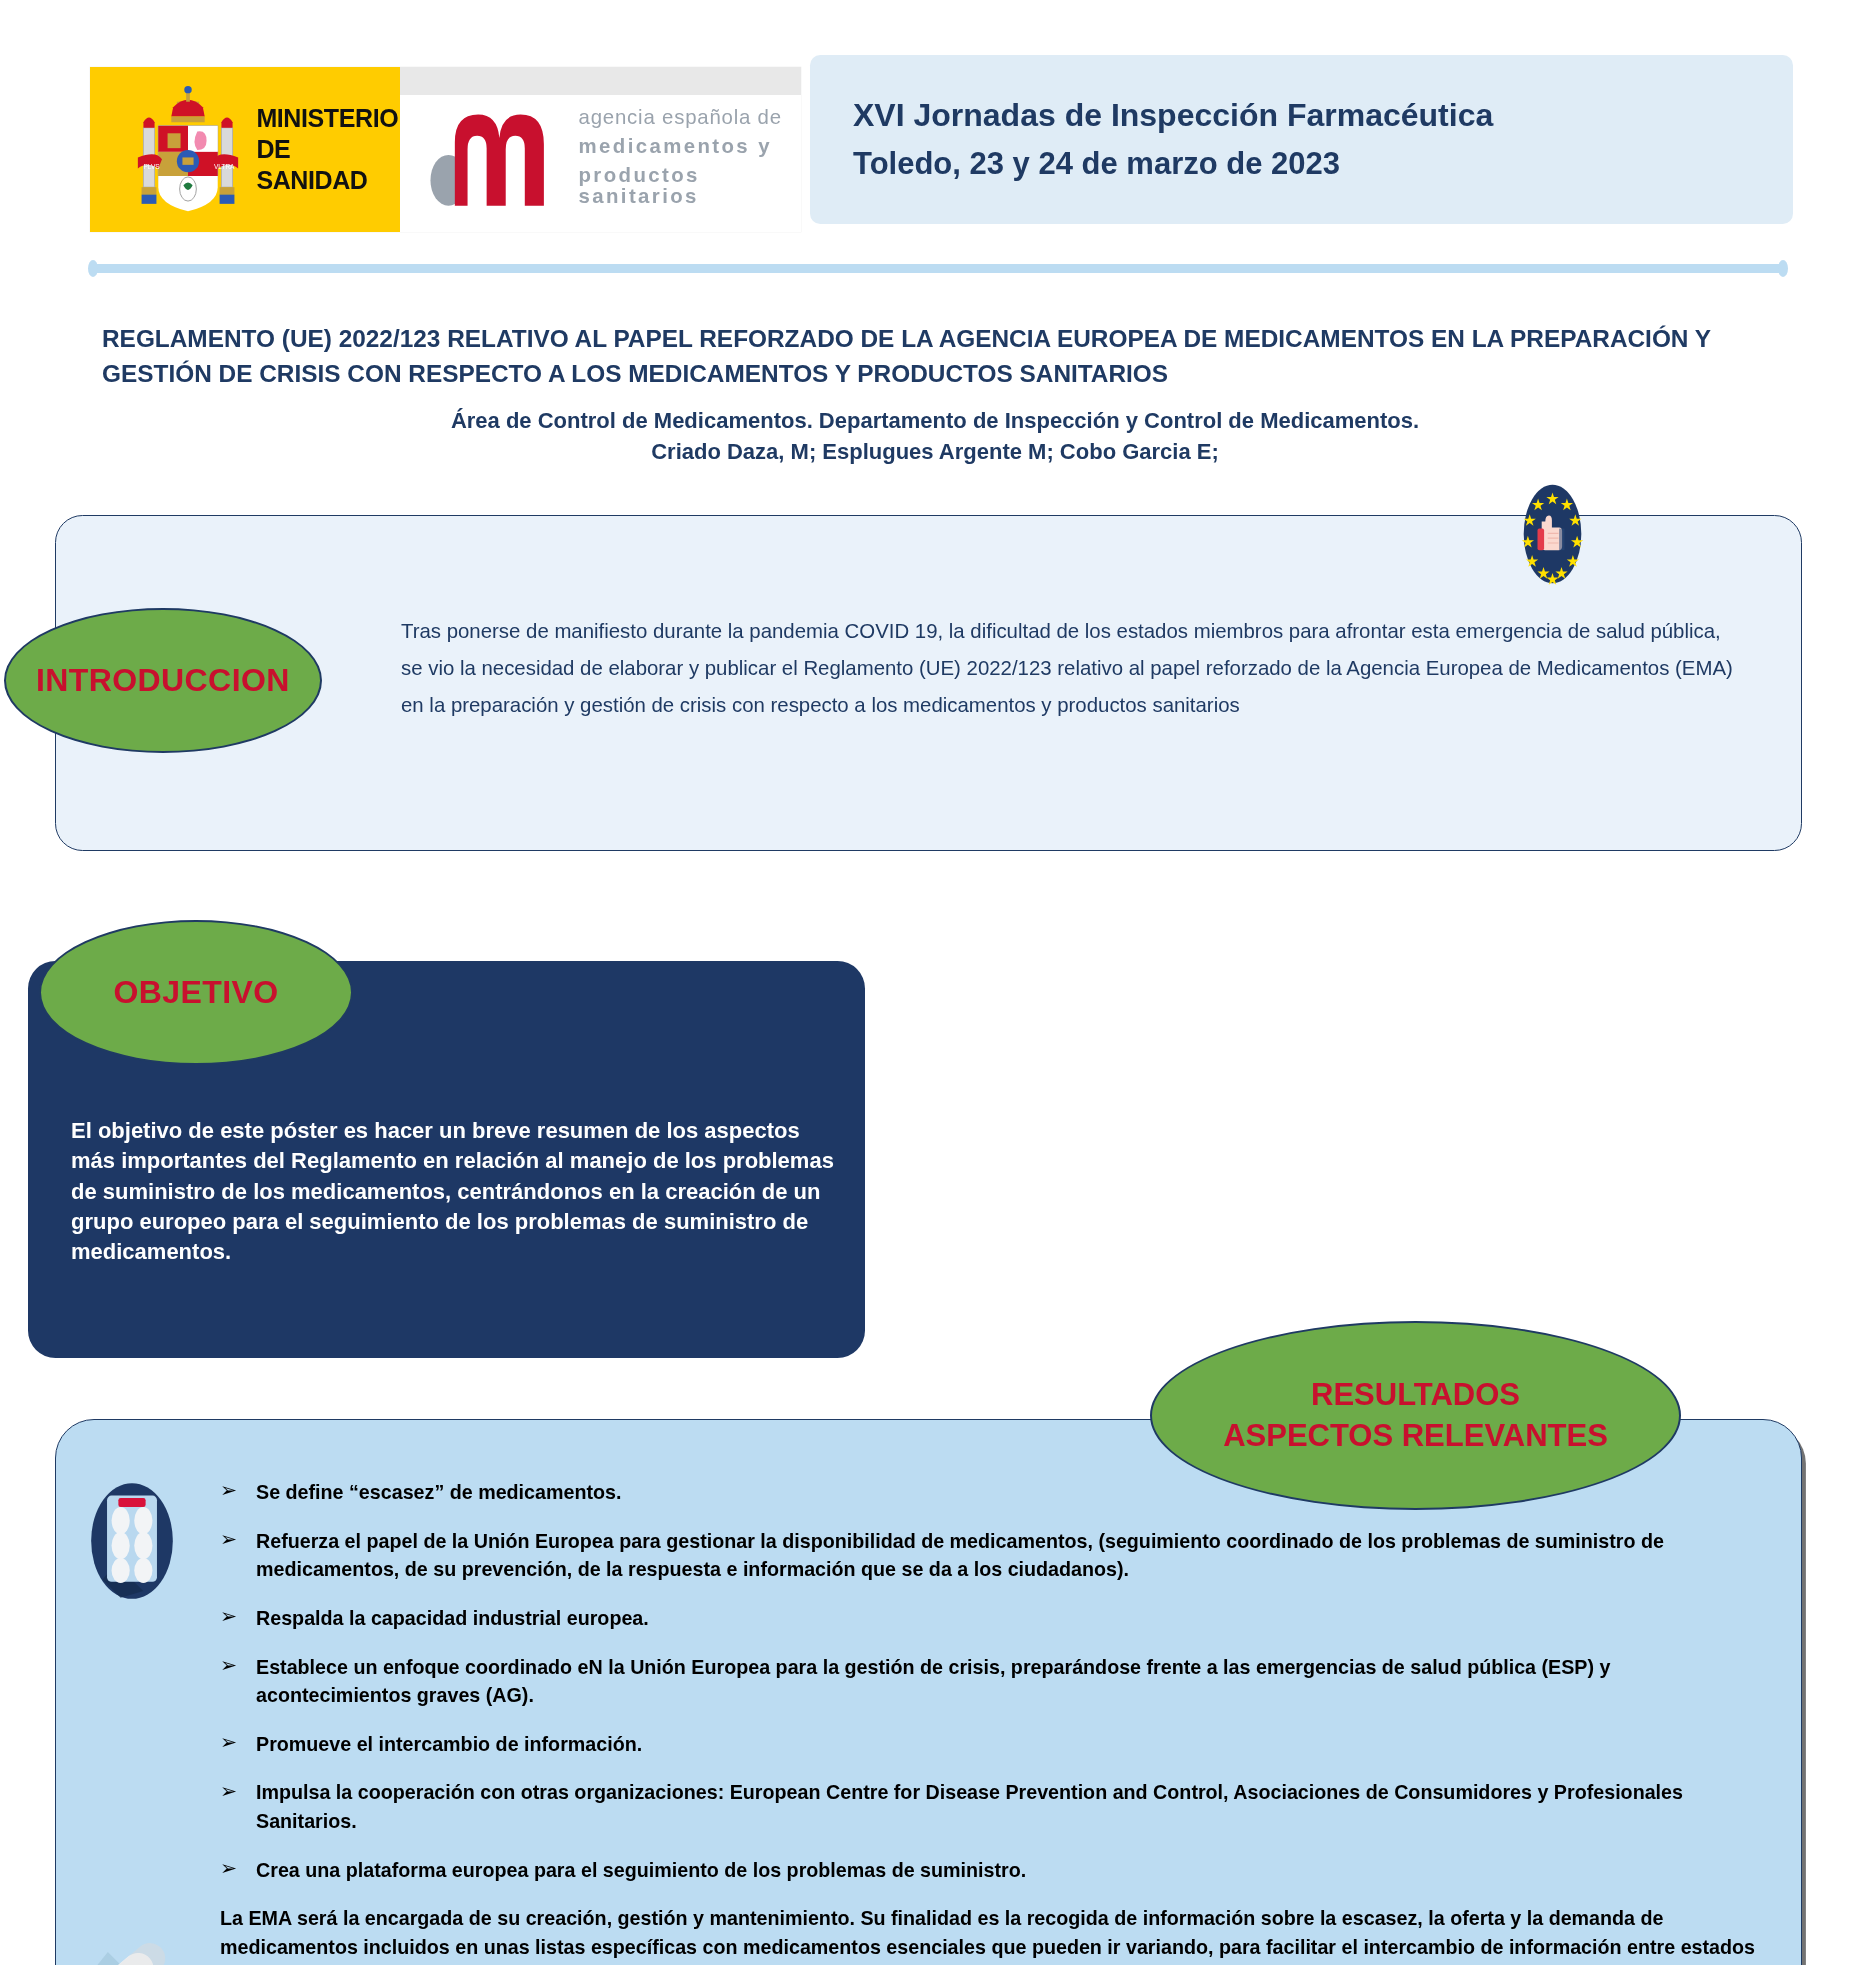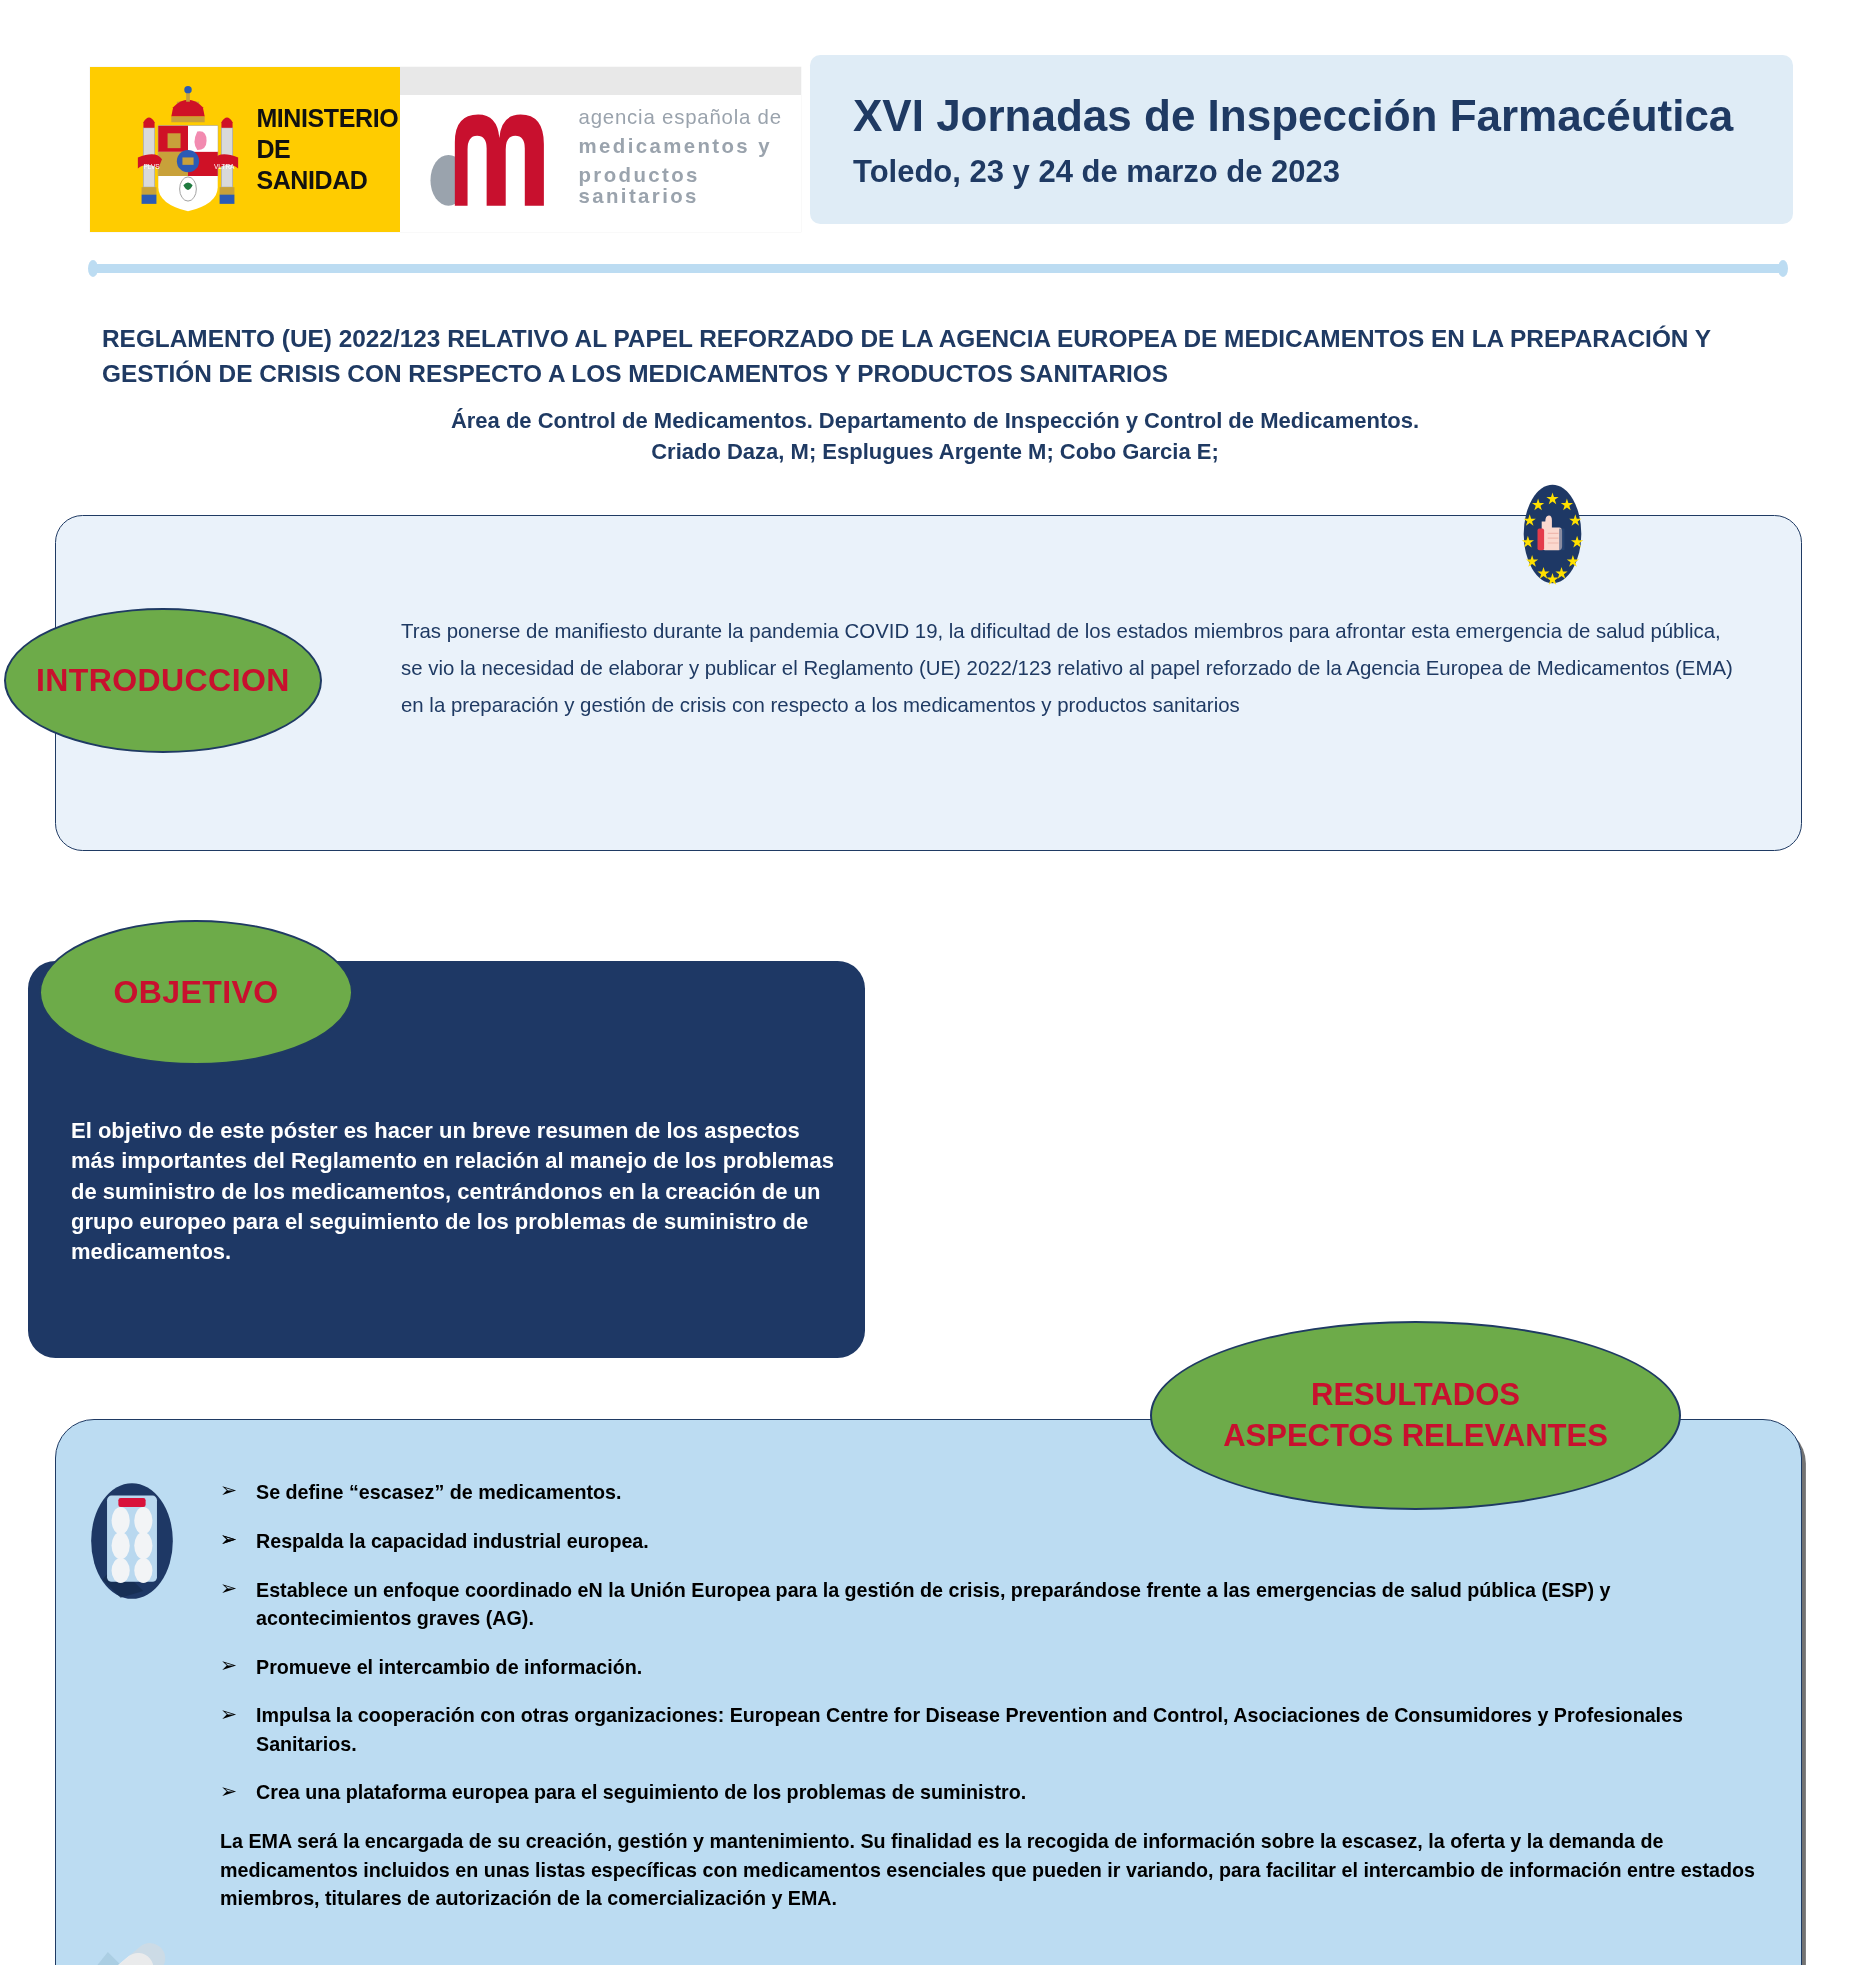--- a/index.html
+++ b/index.html
@@ -21,21 +21,21 @@
   #aemps-logo{flex:1;background:#ffffff;display:flex;align-items:center;position:relative;}
   #aemps-grey-strip{position:absolute;left:0;top:0;right:0;height:27.5px;background:#e8e8e8;}
   #aemps-mark{width:130px;height:106px;margin-left:27.5px;margin-top:15.7px;position:relative;}
   #aemps-words{margin-left:21px;margin-top:14px;display:flex;flex-direction:column;gap:8.6px;}
   #aemps-words span{color:#9aa3ad;font-size:20.4px;letter-spacing:0.8px;line-height:1;}
   #aemps-words span.b{font-weight:bold;letter-spacing:2.4px;}
 
   #title-card{left:810px;top:55px;width:983px;height:169px;background:#dfecf6;
               border-radius:10.2px 10.2px 10.2px 10.2px;display:flex;flex-direction:column;
               justify-content:center;padding-left:43px;box-sizing:border-box;}
-  #event-title{color:#1f3a63;font-size:44px;font-weight:bold;line-height:1.25;}
+  #event-title{color:#1f3a63;font-size:32px;font-weight:bold;line-height:1.25;}
   #event-date{color:#1f3a63;font-size:31px;font-weight:bold;line-height:1.25;margin-top:10.2px;}
 
   #divider{left:93px;top:264px;width:1690px;height:8.6px;background:#bcdcf2;border-radius:4.7px;}
   #divider::before,#divider::after{content:"";position:absolute;top:-4.3px;width:10.2px;height:17.3px;
       border-radius:50%;background:#bcdcf2;}
   #divider::before{left:-5.1px;} #divider::after{right:-5.1px;}
 
   
   #poster-title{left:102px;top:322px;width:1666px;color:#1f3a63;
       font-size:24.4px;font-weight:bold;line-height:1.42;}
@@ -233,20 +233,21 @@
 
 <div class="abs" id="results-content">
 
   <div class="r-item">
     <span class="arrow">➢</span>
     <span>Se define “escasez” de medicamentos.</span>
   </div>
 
   <div class="r-item">
     <span class="arrow">➢</span>
+    <span>Refuerza el papel de la Unión Europea para gestionar la disponibilidad de medicamentos, (seguimiento coordinado de los problemas de suministro de medicamentos, de su prevención, de la respuesta e información que se da a los ciudadanos).</span>
   </div>
 
   <div class="r-item">
     <span class="arrow">➢</span>
     <span>Respalda la capacidad industrial europea.</span>
   </div>
 
   <div class="r-item">
     <span class="arrow">➢</span>
     <span>Establece un enfoque coordinado eN la Unión Europea para la gestión de crisis, preparándose frente a las emergencias de salud pública (ESP) y acontecimientos graves (AG).</span>

